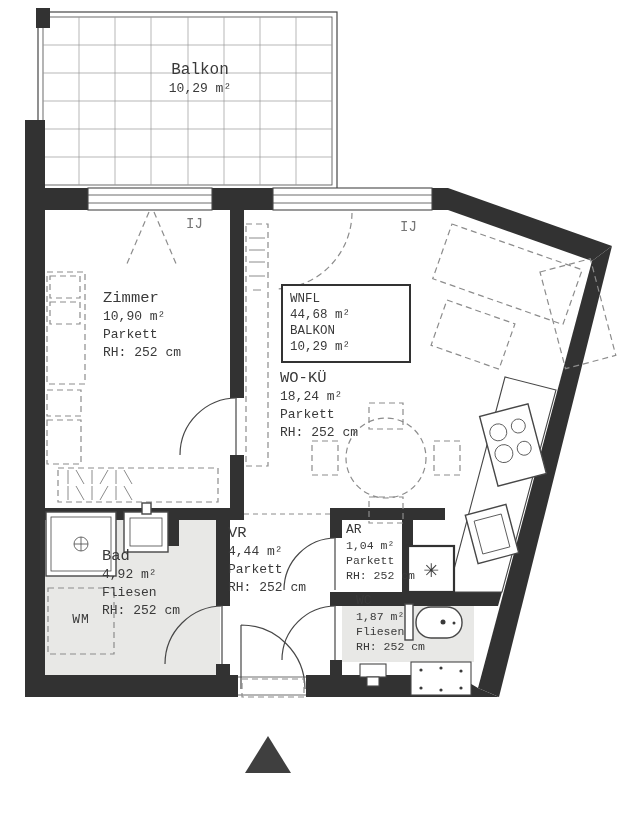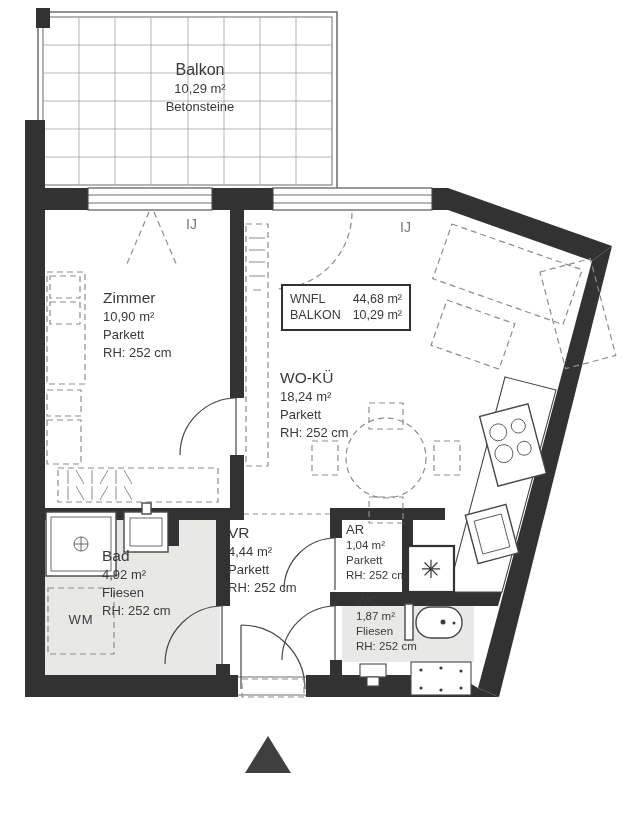--- a/index.html
+++ b/index.html
@@ -1,20 +1,20 @@
 <!DOCTYPE html>
 <html style="--wall: #323232; --tile: #e8e8e6; --line: #474747; --dash: #8c8c8c; --text: #3a3a3a;"><head>
 <meta charset="utf-8">
 <style>
   :root{
     --wall:#323232; --tile:#e8e8e6; --line:#474747; --dash:#8c8c8c; --text:#3a3a3a;
   }
   html,body{margin:0;padding:0;background:#ffffff;}
   #plan{position:relative;width:640px;height:826px;background:#fff;overflow:hidden;
-        font-family:Liberation Sans, sans-serif;color:var(--text);}
+        font-family:Liberation Mono, monospace;color:var(--text);}
   #plan svg{position:absolute;left:0;top:0;}
   
   .wall{fill:var(--wall);stroke:none;}
   .grayfloor{fill:var(--tile);stroke:none;}
   .thin{stroke:var(--line);stroke-width:1.2;fill:none;}
   .hair{stroke:var(--line);stroke-width:0.8;fill:none;}
   .grid{stroke:#9a9a9a;stroke-width:0.7;fill:none;}
   .dash{stroke:var(--dash);stroke-width:1.2;fill:none;stroke-dasharray:6 4;}
   .dashthin{stroke:var(--dash);stroke-width:1;fill:none;}
   .fixt{stroke:var(--line);stroke-width:1.4;fill:#ffffff;}
@@ -28,21 +28,21 @@
   .room-label{font-size:13px;line-height:18px;}
   .room-label .rname{font-size:15.5px;line-height:20px;}
   .room-label.small{font-size:11.5px;line-height:15px;}
   .room-label.small .rname{font-size:13px;line-height:17px;}
   .center{text-align:center;}
   .balcony-label{font-size:13px;line-height:18px;}
   .balcony-label .rname{font-size:16px;line-height:20px;}
   .unit-box{position:absolute;left:281px;top:284px;width:112px;background:#fff;
             border:2px solid var(--wall);padding:5px 7px 6px 7px;}
   .unit-box .ubtitle{font-size:16px;font-weight:bold;line-height:20px;margin-bottom:4px;}
-  .unit-box .ubrow{display:flex;justify-content:space-between;font-size:12.5px;line-height:16px;}
+  .unit-box .ubrow{display:flex;justify-content:space-between;font-size:12.5px;line-height:16px;flex-direction:column;}
   .tag{font-size:14px;color:#777;}
   .wm{font-size:13px;letter-spacing:1px;}
   .shaft{display:flex;align-items:center;justify-content:center;font-size:25px;}
   .footer-text{position:absolute;left:150px;top:776px;width:240px;text-align:center;
                font-size:23px;color:#4a4a4a;letter-spacing:0.5px;}
   .footer-text span{margin:0 7px;}
 </style>
 </head>
 <body>
 
@@ -211,21 +211,20 @@
       <rect class="whitebox" x="360" y="664" width="26" height="13"></rect>
       <rect class="whitebox" x="367" y="677" width="12" height="9"></rect>
     </g>
 
     <polygon class="tri" points="268,736 245,773 291,773"></polygon>
   </svg>
 
   <div class="lbl balcony-label center" style="left:140px;top:60px;width:120px;">
     <div class="rname">Balkon</div>
     <div>10,29 m²</div>
-    <div>Betonsteine</div>
   </div>
 
   <div class="lbl room-label" style="left:103px;top:288px;">
     <div class="rname">Zimmer</div>
     <div>10,90 m²</div>
     <div>Parkett</div>
     <div>RH: 252 cm</div>
   </div>
 
   <div class="unit-box">

